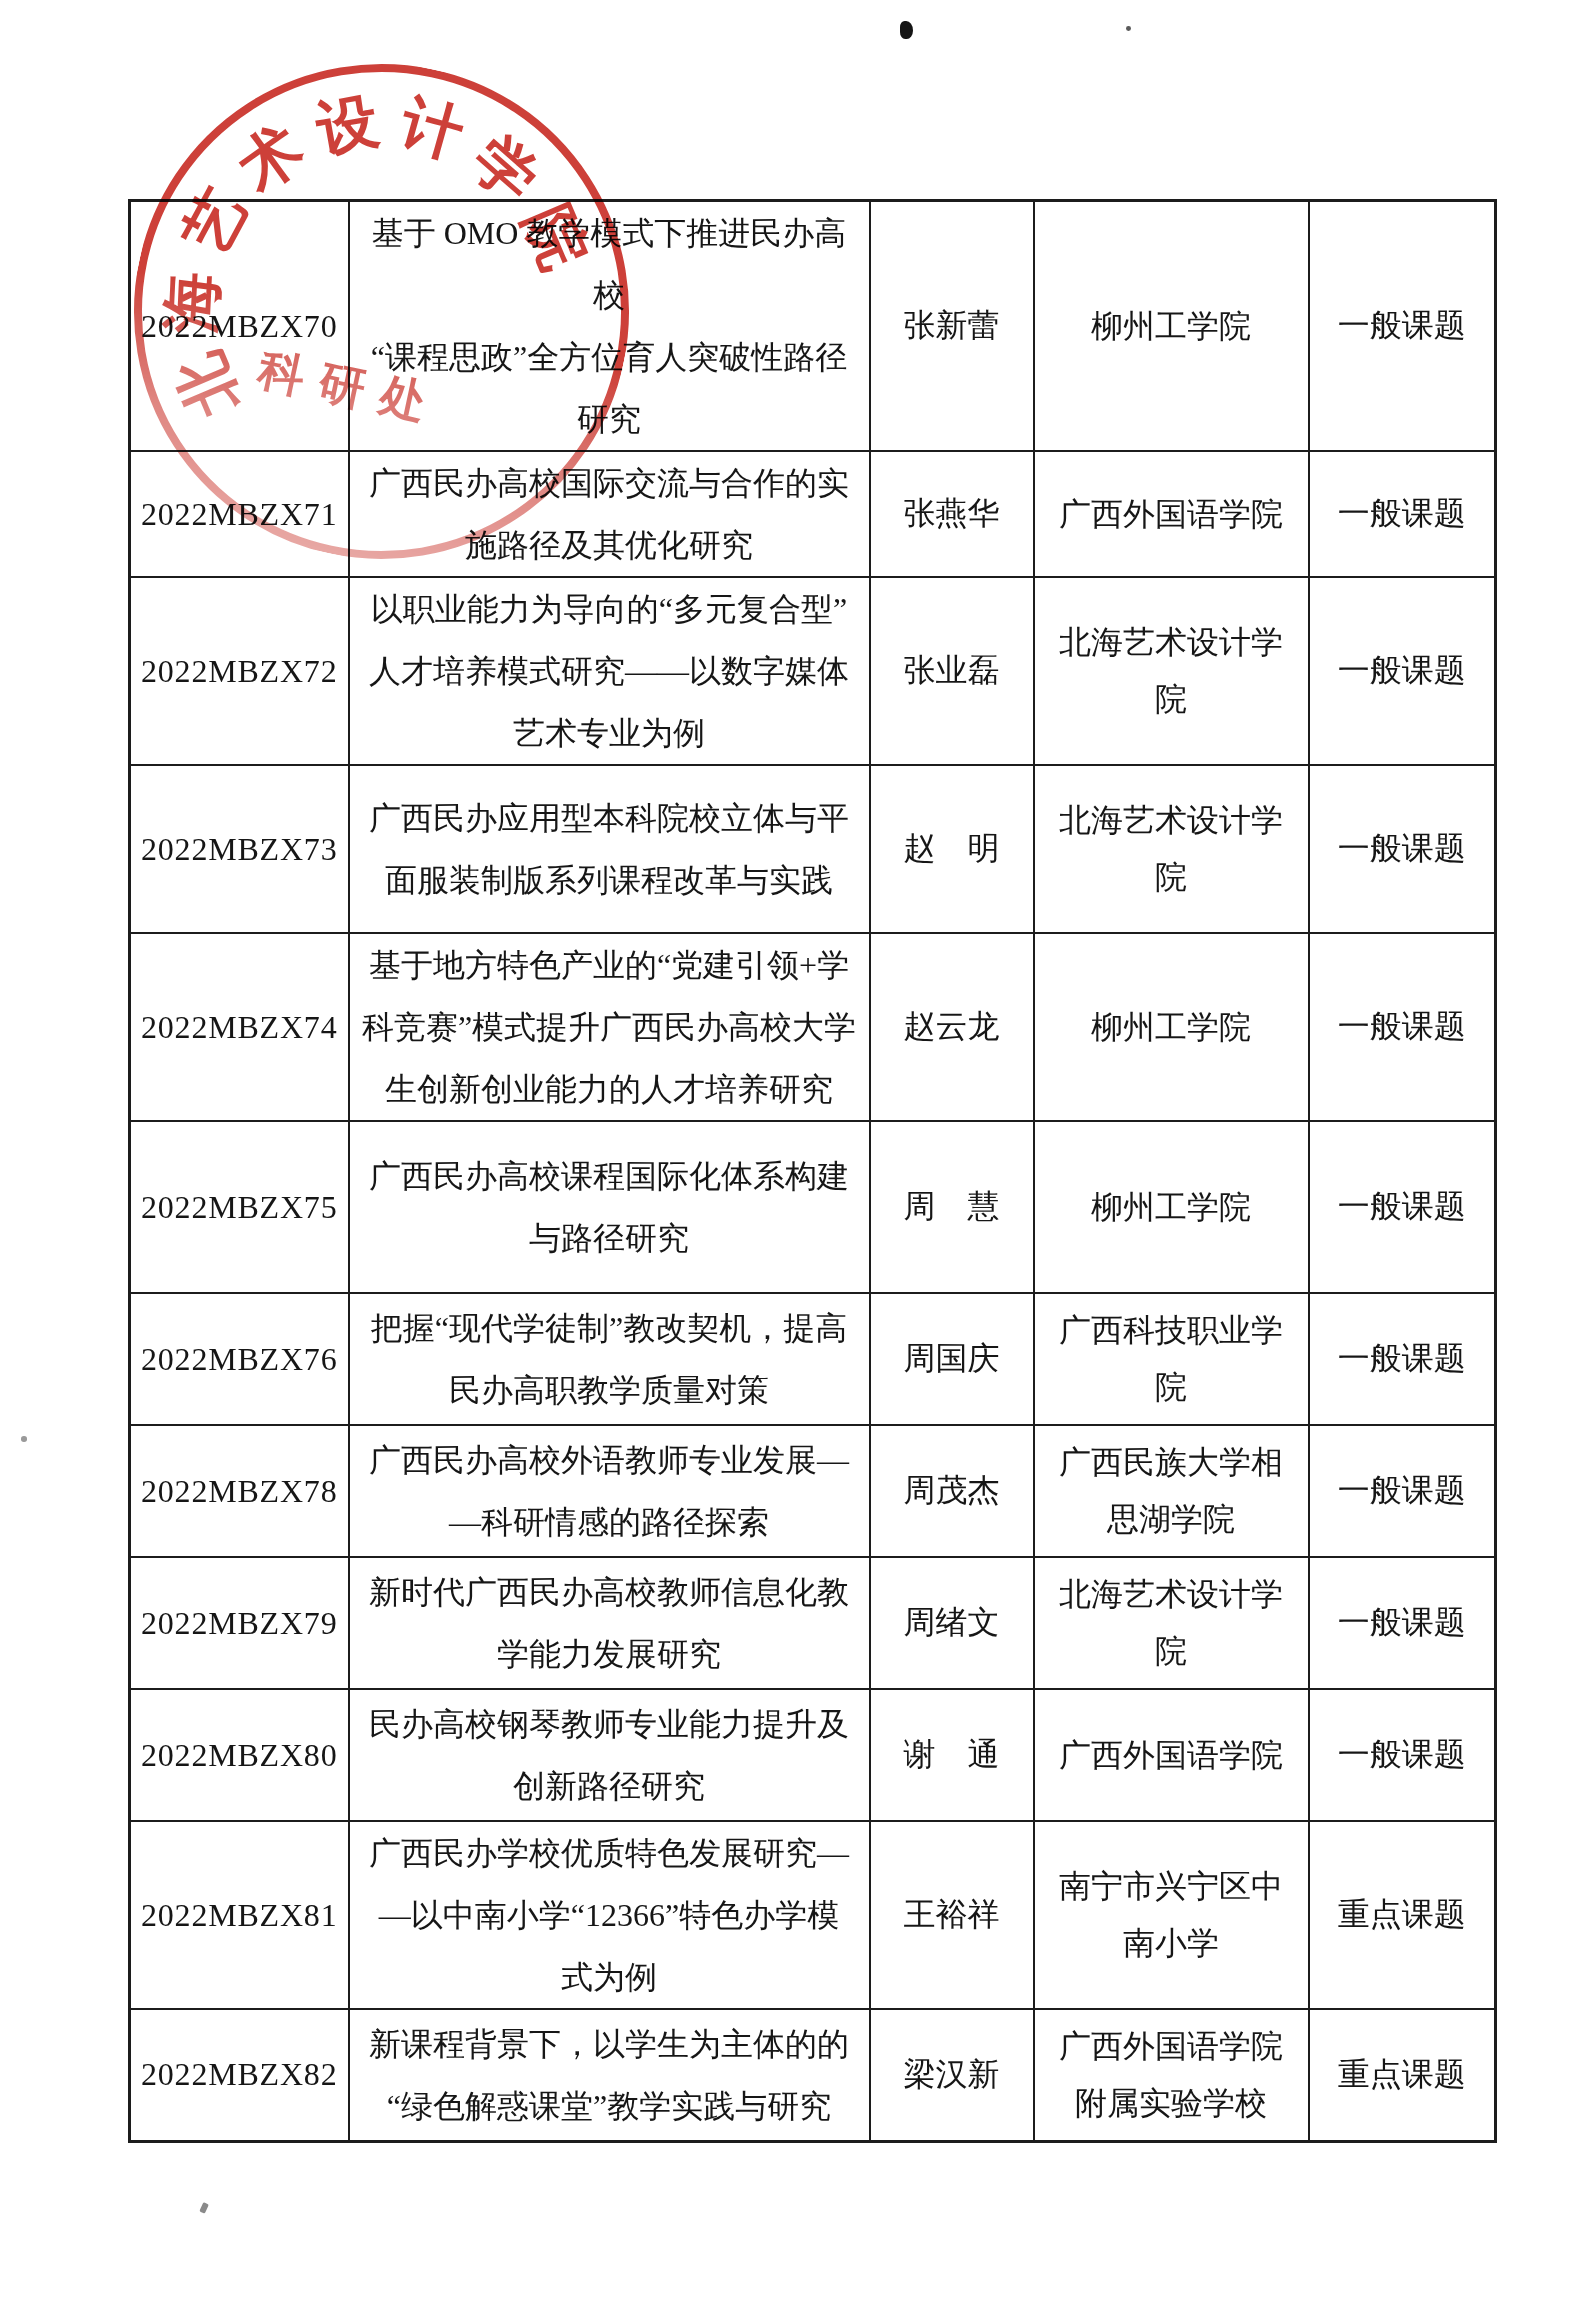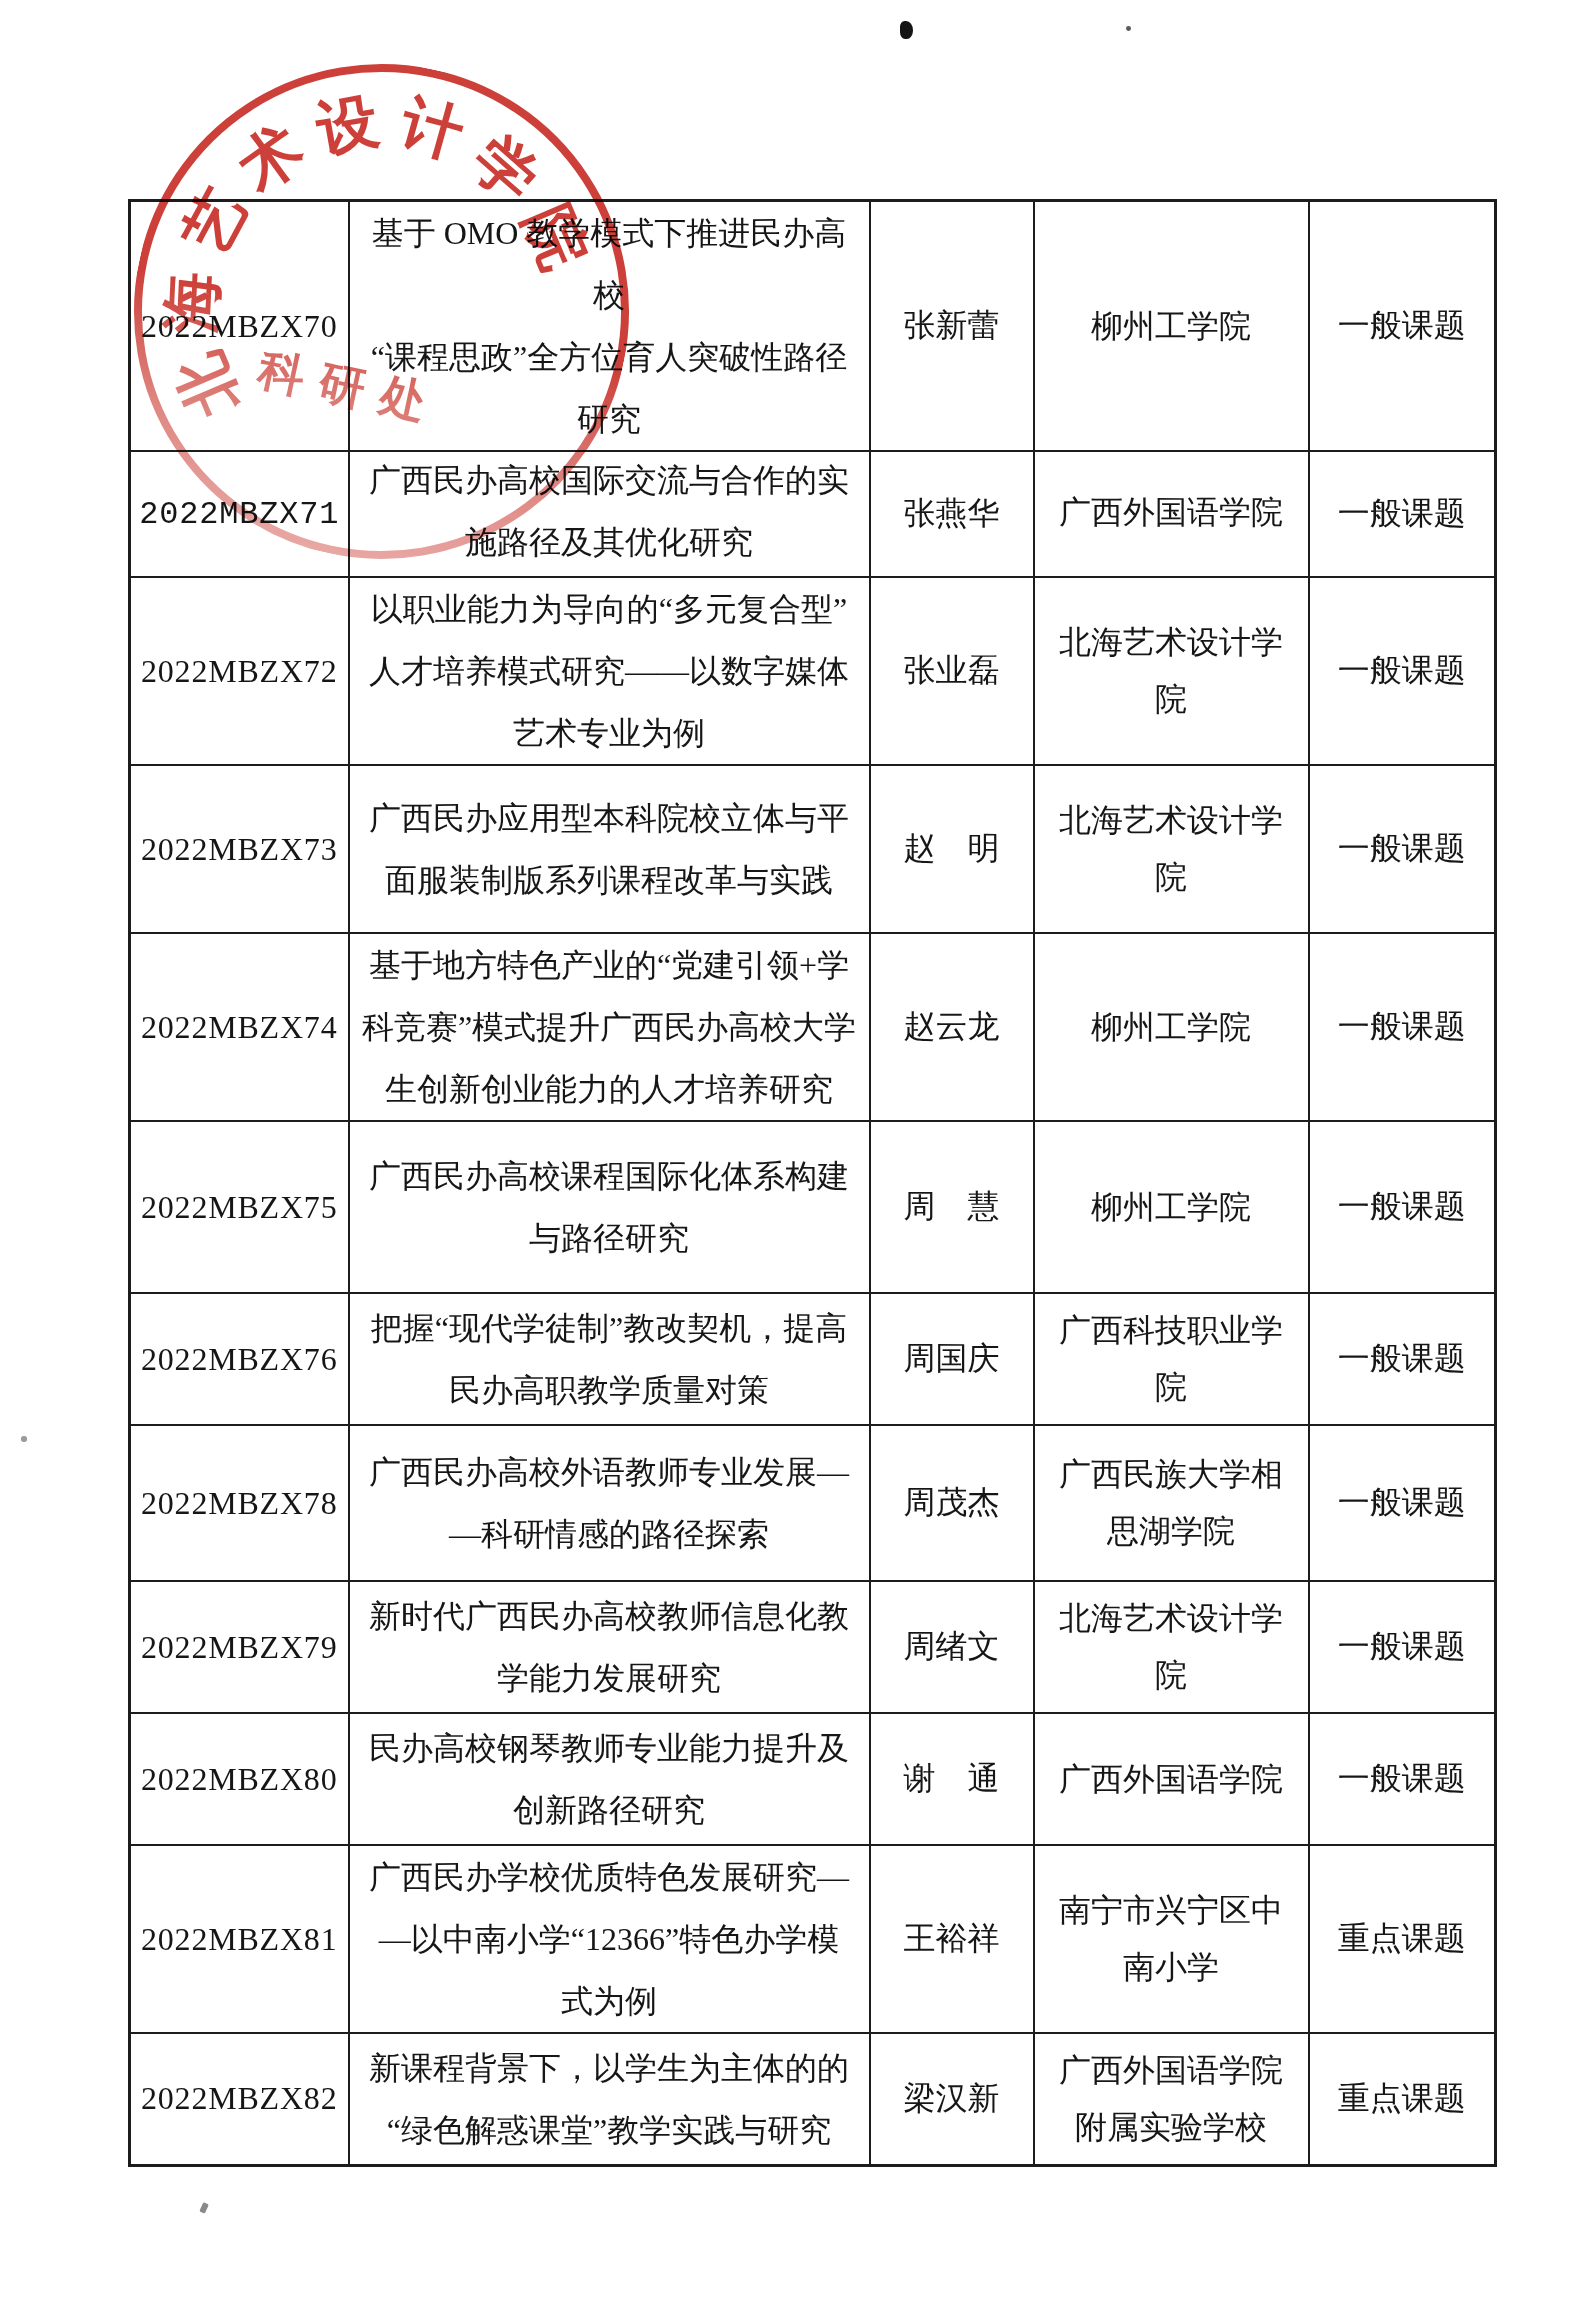--- a/index.html
+++ b/index.html
@@ -82,21 +82,21 @@
     <tbody>
         <tr style="height: 183px;">
       <td class="c-id">2022MBZX70</td>
       <td class="c-title">基于 OMO 教学模式下推进民办高校
 “课程思政”全方位育人突破性路径
 研究</td>
       <td class="c-leader">张新蕾</td>
       <td class="c-inst">柳州工学院</td>
       <td class="c-cat">一般课题</td>
     </tr>
-        <tr style="height: 111px; font-family: Liberation Mono, monospace;">
+        <tr style="height: 111px;">
       <td class="c-id">2022MBZX71</td>
       <td class="c-title">广西民办高校国际交流与合作的实
 施路径及其优化研究</td>
       <td class="c-leader">张燕华</td>
       <td class="c-inst">广西外国语学院</td>
       <td class="c-cat">一般课题</td>
     </tr>
         <tr style="height: 183px;">
       <td class="c-id">2022MBZX72</td>
       <td class="c-title">以职业能力为导向的“多元复合型”
@@ -135,21 +135,21 @@
     </tr>
         <tr style="height: 132px;">
       <td class="c-id">2022MBZX76</td>
       <td class="c-title">把握“现代学徒制”教改契机，提高
 民办高职教学质量对策</td>
       <td class="c-leader">周国庆</td>
       <td class="c-inst">广西科技职业学
 院</td>
       <td class="c-cat">一般课题</td>
     </tr>
-        <tr style="height: 156px;">
+        <tr style="height: 132px;">
       <td class="c-id">2022MBZX78</td>
       <td class="c-title">广西民办高校外语教师专业发展—
 —科研情感的路径探索</td>
       <td class="c-leader">周茂杰</td>
       <td class="c-inst">广西民族大学相
 思湖学院</td>
       <td class="c-cat">一般课题</td>
     </tr>
         <tr style="height: 132px;">
       <td class="c-id">2022MBZX79</td>

